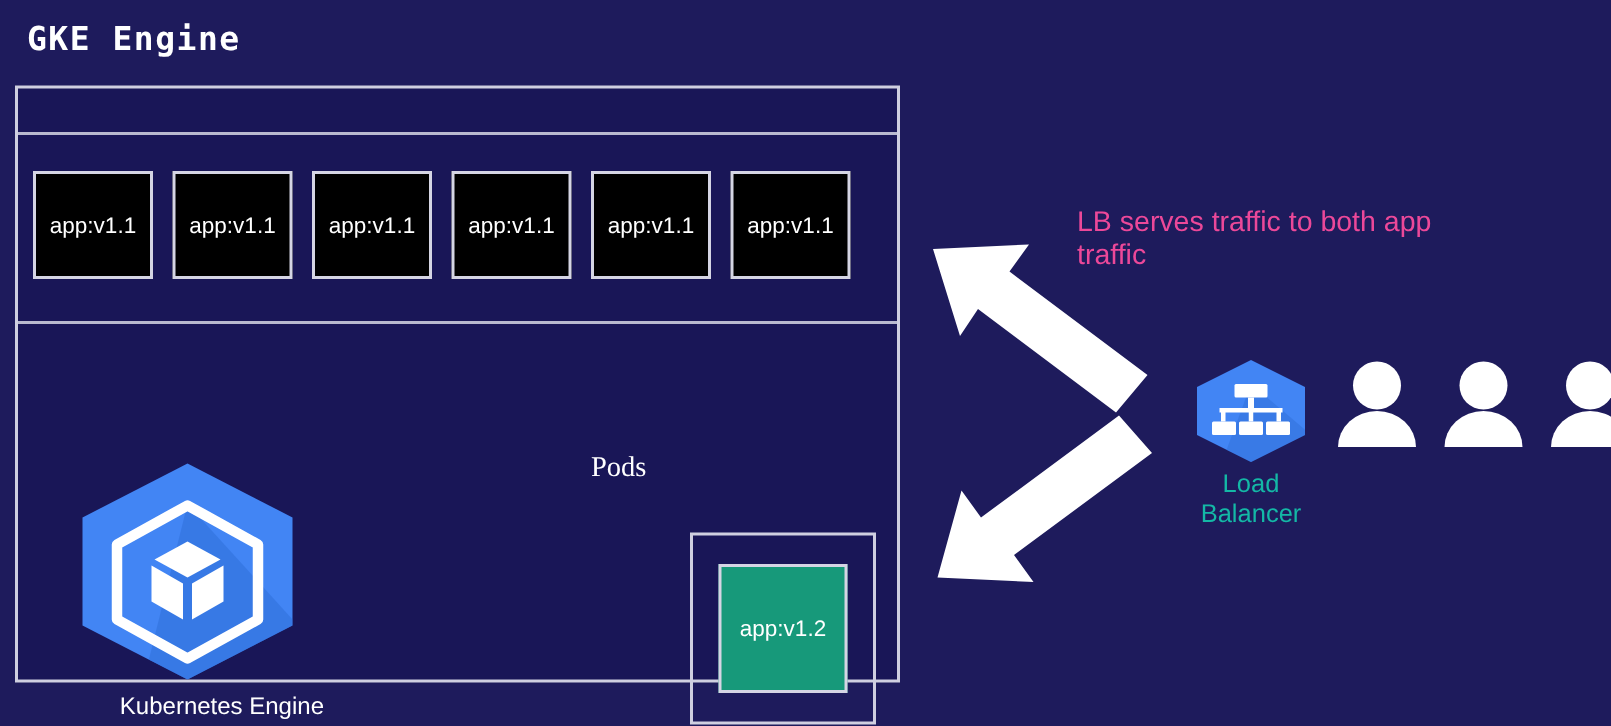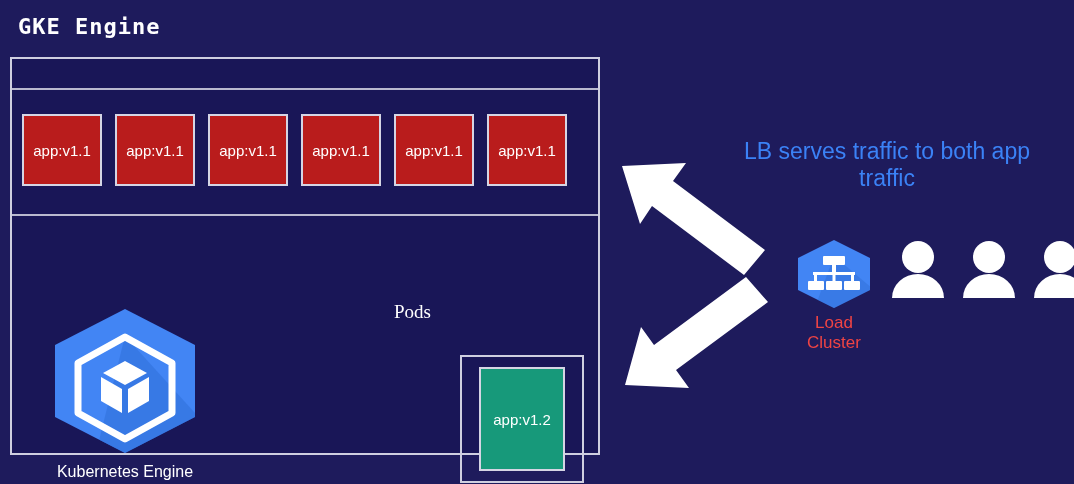--- a/index.html
+++ b/index.html
@@ -64,21 +64,21 @@
   #pod-row {
     position: absolute;
     left: 10px;
     top: 55px;
     display: flex;
     gap: 13px;
   }
   .pod-v1-1 {
     width: 80px;
     height: 72px;
-    background: #b91c1c;
+    background: #000000;
     border: 2px solid #d5d5e4;
     box-sizing: border-box;
     display: flex;
     align-items: center;
     justify-content: center;
     color: #ffffff;
     font-size: 15px;
     white-space: nowrap;
     overflow: hidden;
   }
@@ -92,21 +92,21 @@
     color: #ffffff;
     font-family: Liberation Serif, serif;
   }
 
   
   #gke-engine {
     position: absolute;
     left: 22px;
     top: 242px;
     width: 182px;
-    text-align: center;
+    text-align: right;
   }
   #gke-hex-wrap {
     width: 182px;
     height: 160px;
     position: relative;
   }
   #gke-label {
     margin-top: 2px;
     font-size: 16px;
     color: #ffffff;
@@ -120,43 +120,43 @@
     width: 124px;
     height: 128px;
     border: 2px solid #cfcfe0;
     box-sizing: border-box;
     display: flex;
     align-items: center;
     justify-content: center;
   }
   #pod-v1-2 {
     width: 86px;
-    height: 104px;
+    height: 86px;
     background: #17997a;
     border: 2px solid #d5d5e4;
     box-sizing: border-box;
     display: flex;
     align-items: center;
     justify-content: center;
     color: #ffffff;
     font-size: 15px;
     white-space: nowrap;
     overflow: hidden;
   }
 
   
   #lb-caption {
     position: absolute;
     left: 718px;
     top: 138px;
     width: 338px;
-    text-align: center;
-    font-size: 23px;
+    text-align: left;
+    font-size: 19px;
     line-height: 1.16;
-    color: #3b82f6;
+    color: #ec4899;
   }
 
   
   #arrows {
     position: absolute;
     left: 0;
     top: 0;
     width: 1074px;
     height: 484px;
     pointer-events: none;
@@ -172,21 +172,21 @@
   }
   #lb-hex-wrap {
     width: 104px;
     height: 72px;
     position: relative;
   }
   #lb-label {
     margin-top: 3px;
     font-size: 17px;
     line-height: 1.18;
-    color: #ef4444;
+    color: #14b8a6;
   }
 
   
   #users {
     position: absolute;
     left: 890px;
     top: 240px;
     display: flex;
     gap: 15px;
   }
@@ -308,21 +308,21 @@
           <rect x="50.5" y="36" width="3" height="7"></rect>
           <rect x="69" y="36" width="3" height="7"></rect>
           <rect x="26" y="43" width="16" height="9" rx="1"></rect>
           <rect x="44" y="43" width="16" height="9" rx="1"></rect>
           <rect x="62" y="43" width="16" height="9" rx="1"></rect>
         </g>
       </svg>
     </div>
     <div id="lb-label">
       <span>Load</span><br>
-      <span>Cluster</span>
+      <span>Balancer</span>
     </div>
   </div>
 
   <div id="users">
     <svg class="user-icon" viewBox="0 0 56 58">
       <circle cx="28" cy="17" r="16" fill="#ffffff"></circle>
       <path d="M2 58 A26 24 0 0 1 54 58 Z" fill="#ffffff"></path>
     </svg>
     <svg class="user-icon" viewBox="0 0 56 58">
       <circle cx="28" cy="17" r="16" fill="#ffffff"></circle>

